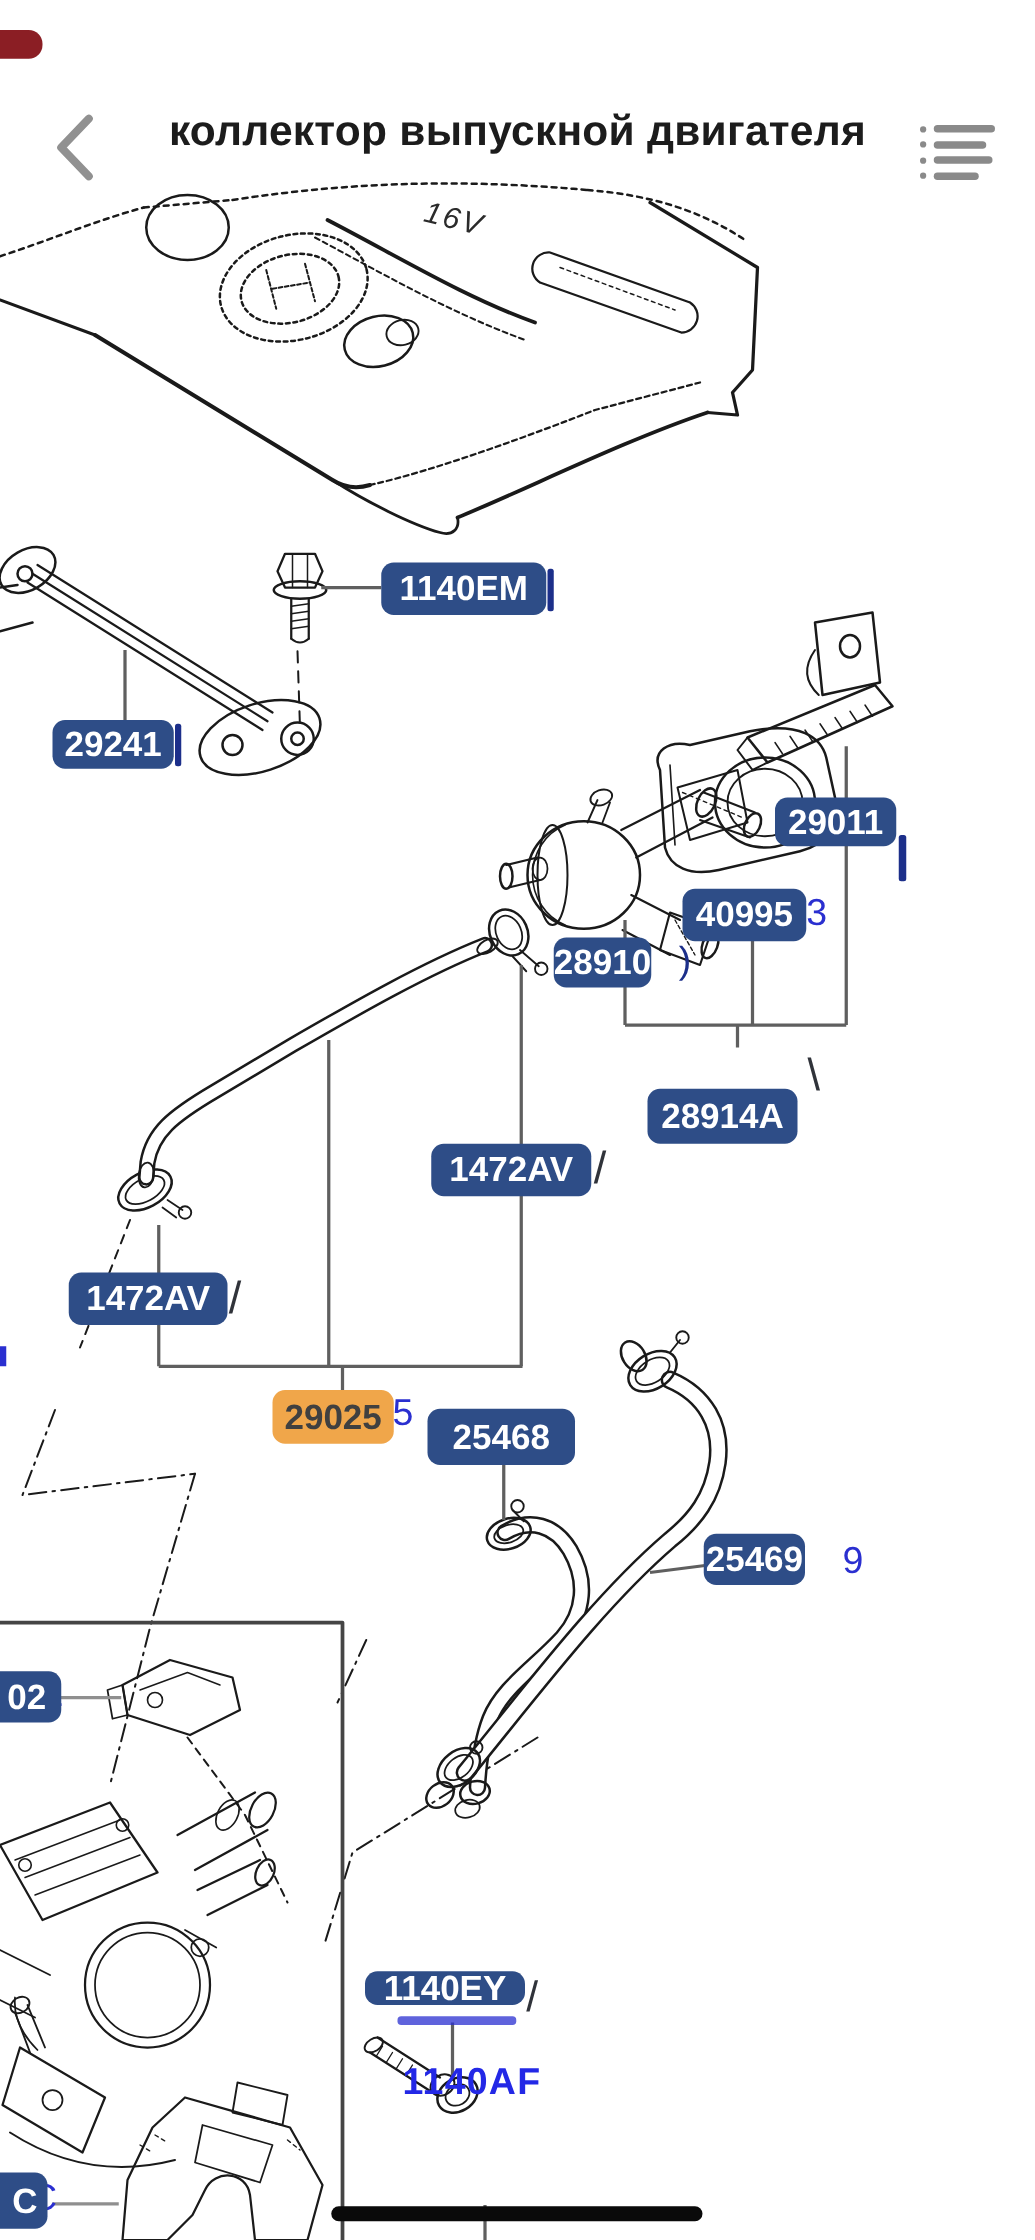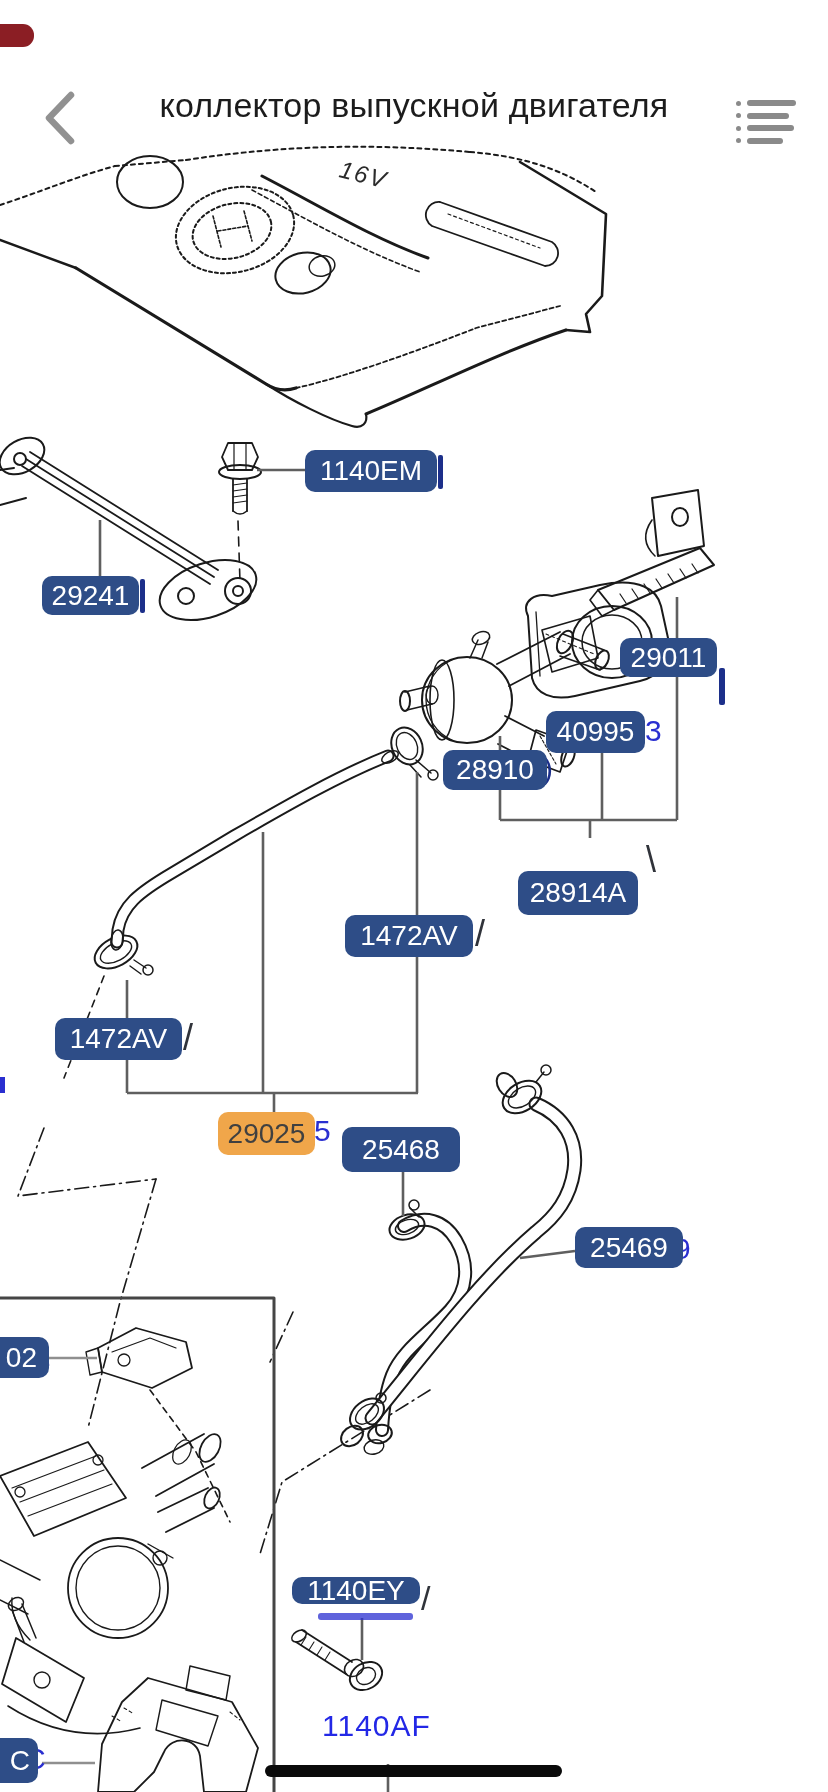--- a/index.html
+++ b/index.html
@@ -3,38 +3,38 @@
 <meta charset="utf-8">
 <style>
   html,body{margin:0;padding:0;background:#ffffff;}
   body{width:828px;height:1792px;position:relative;overflow:hidden;
        font-family:"Liberation Sans","DejaVu Sans",sans-serif;}
   
   .rec-pill{position:absolute;left:0;top:24px;width:34px;height:23px;background:#8B1E24;
             border-radius:0 11px 11px 0;}
   
   .hdr-title{position:absolute;left:0;right:0;top:86px;text-align:center;font-size:34px;
-             font-weight:400;color:#1c1c1c;letter-spacing:.2px;}
+             font-weight:700;color:#1c1c1c;letter-spacing:.2px;}
   .back-btn{position:absolute;left:40px;top:90px;width:44px;height:56px;}
   .menu-btn{position:absolute;left:736px;top:100px;width:66px;height:44px;
             display:flex;flex-direction:column;justify-content:space-between;padding:0;}
   .menu-row{display:flex;align-items:center;gap:6px;height:6px;}
   .menu-dot{width:5px;height:5px;border-radius:50%;background:#8a8a8a;flex:none;}
   .menu-bar{height:6px;border-radius:3px;background:#8a8a8a;}
   
   #art{position:absolute;left:0;top:0;width:828px;height:1792px;}
   .badge{position:absolute;display:flex;align-items:center;justify-content:center;
-         background:#2E4D87;color:#ffffff;font-size:28px;border-radius:10px;z-index:5;}
+         background:#2E4D87;color:#ffffff;font-size:28px;border-radius:10px;z-index:5;font-weight:bold;}
   .badge.orange{background:#F0A64A;color:#404040;}
   .badge.partial{justify-content:flex-end;padding-right:12px;}
   .peek{position:absolute;font-size:30px;color:#2a2fd0;z-index:3;line-height:1;}
   .peek.dark{color:#30333a;}
   .peek-bar{position:absolute;width:5px;background:#1c2f8a;border-radius:2px;z-index:3;}
   .blue-strip{position:absolute;background:#2a2fd0;opacity:.75;border-radius:3px;z-index:3;}
-  .plain-label{position:absolute;left:322px;top:1709px;width:140px;font-size:30px;font-weight:400;
+  .plain-label{position:absolute;left:322px;top:1649px;width:140px;font-size:30px;font-weight:700;
                color:#2328E6;letter-spacing:1px;z-index:2;}
   .home-bar{position:absolute;left:265px;top:1765px;width:297px;height:12px;background:#0a0a0a;
             border-radius:6px;z-index:8;}
 </style>
 </head>
 <body>
 
 <div class="rec-pill"></div>
 
 <div class="back-btn">
@@ -283,26 +283,26 @@
 <span class="peek" style="left:674px;top:1234px">9</span>
 <span class="peek dark" style="left:421px;top:1581px;font-size:34px">/</span>
 <span class="peek" style="left:34px;top:1341px">2</span>
 <span class="peek" style="left:24px;top:1744px;z-index:4">C</span>
 <span class="blue-strip" style="left:318px;top:1613px;width:95px;height:7px"></span>
 
 <div class="badge" style="left:305px;top:450px;width:132px;height:42px">1140EM</div>
 <div class="badge" style="left:42px;top:576px;width:97px;height:39px">29241</div>
 <div class="badge" style="left:620px;top:638px;width:97px;height:39px">29011</div>
 <div class="badge" style="left:546px;top:711px;width:99px;height:42px">40995</div>
-<div class="badge" style="left:443px;top:750px;width:104px;height:40px">28910</div>
+<div class="badge" style="left:443px;top:750px;width:78px;height:40px">28910</div>
 <div class="badge" style="left:518px;top:871px;width:120px;height:44px">28914A</div>
 <div class="badge" style="left:345px;top:915px;width:128px;height:42px">1472AV</div>
 <div class="badge" style="left:55px;top:1018px;width:127px;height:42px">1472AV</div>
 <div class="badge orange" style="left:218px;top:1112px;width:97px;height:43px">29025</div>
 <div class="badge" style="left:342px;top:1127px;width:118px;height:45px">25468</div>
-<div class="badge" style="left:575px;top:1227px;width:108px;height:41px">25469</div>
+<div class="badge" style="left:563px;top:1227px;width:81px;height:41px">25469</div>
 <div class="badge" style="left:292px;top:1577px;width:128px;height:27px">1140EY</div>
 <div class="badge partial" style="left:-90px;top:1337px;width:127px;height:41px">02</div>
 <div class="badge partial" style="left:-48px;top:1738px;width:78px;height:45px;padding-right:8px">C</div>
 
 <div class="plain-label">1140AF</div>
 
 <div class="home-bar"></div>
 
 </body></html>

